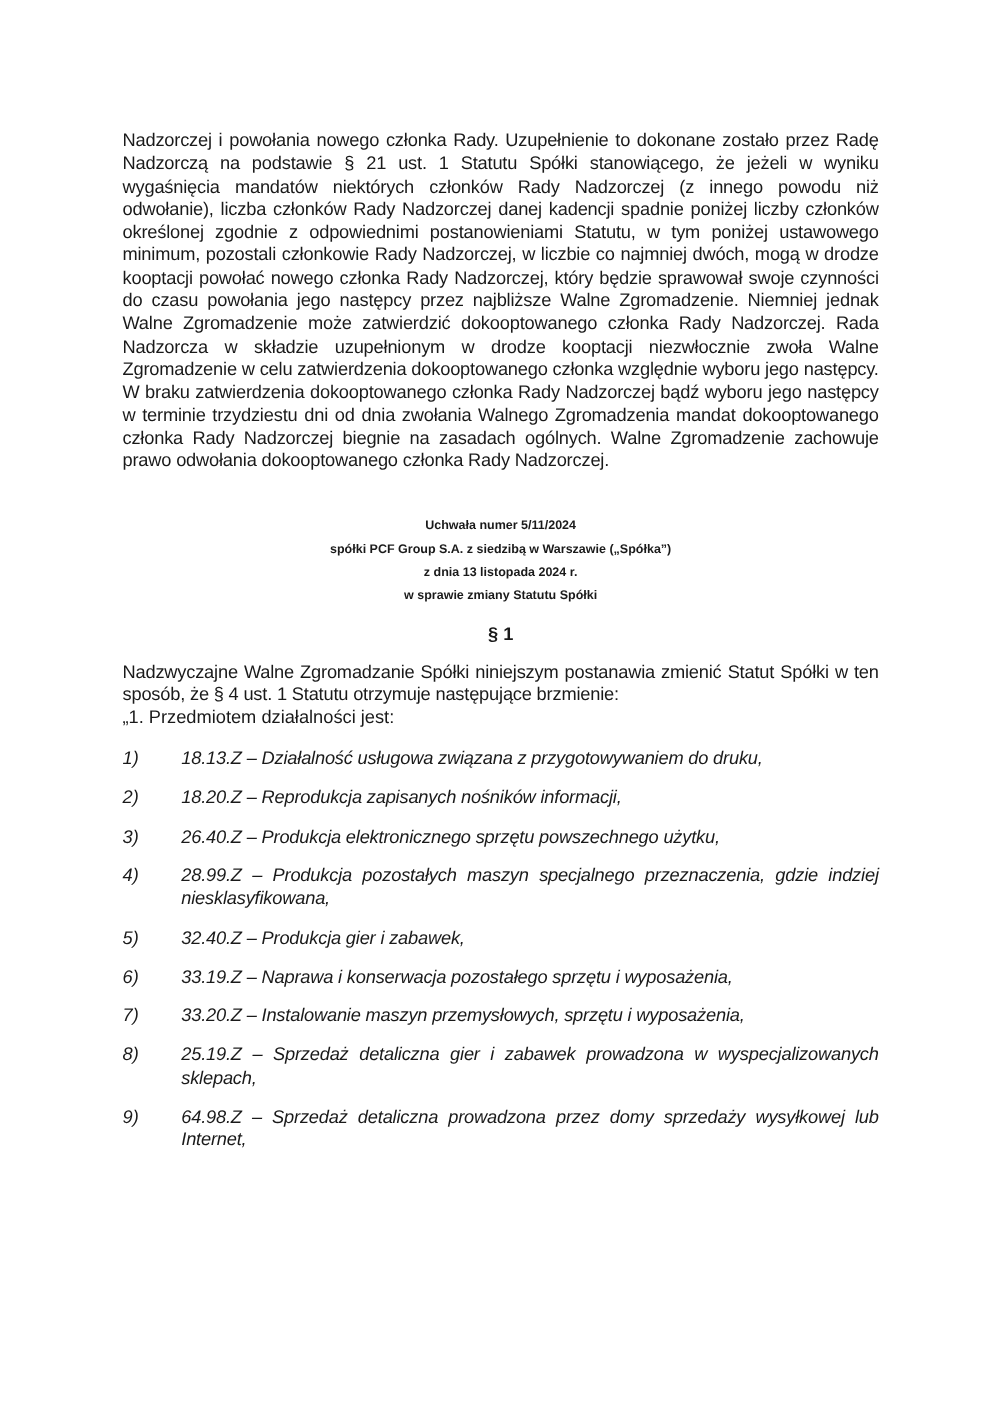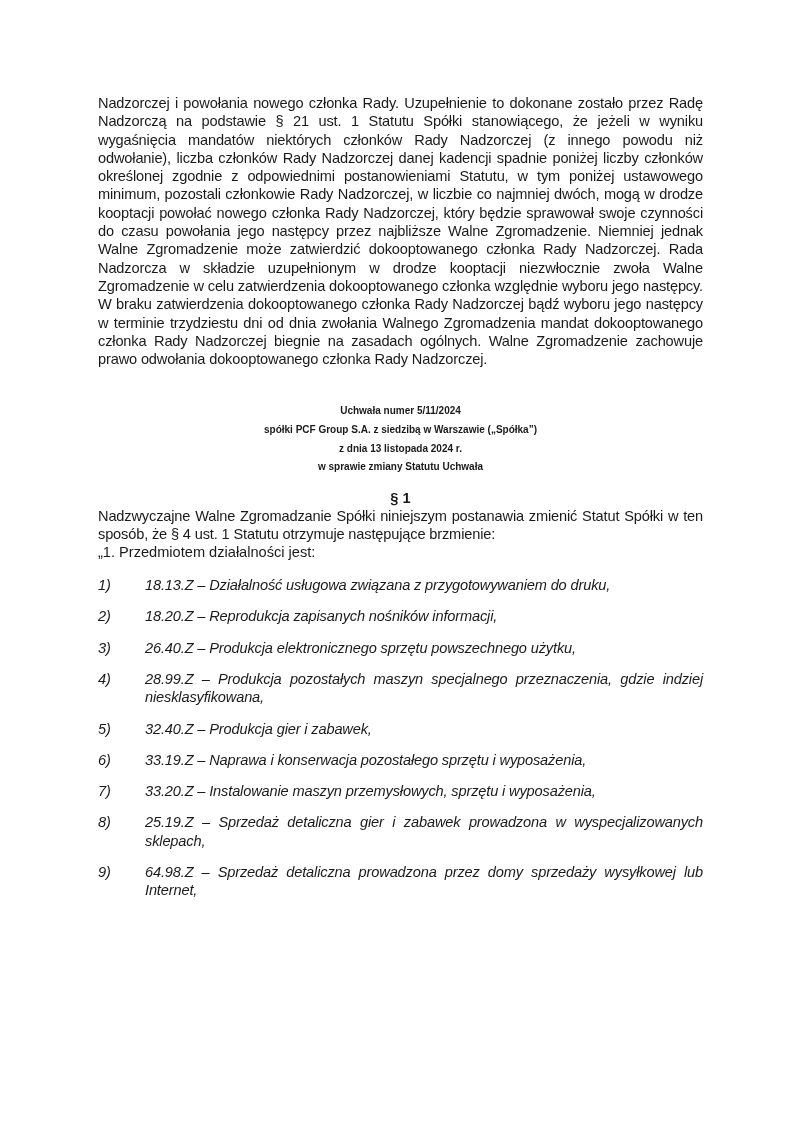--- a/index.html
+++ b/index.html
@@ -1,53 +1,53 @@
 <!DOCTYPE html>
 <html><head>
 <meta charset="utf-8">
 <style>
   html, body { margin: 0; padding: 0; background: #ffffff; }
   body {
     width: 800px; height: 1131px; overflow: hidden; position: relative;
     font-family: "Liberation Sans", sans-serif; color: #1a1a1a;
   }
-  .page { position: absolute; left: 98px; top: 94px; width: 605px; }
+  .page { position: absolute; left: 98px; top: 104px; width: 605px; }
   .para {
     font-size: 14.6px; line-height: 18.3px; text-align: justify; margin: 0;
     letter-spacing: -0.15px;
   }
   .para.last-left { text-align-last: left; }
   .title-block {
     margin-top: 34px; text-align: center; font-weight: bold;
     font-size: 10px; line-height: 18.6px;
   }
   .title-line { display: block; }
   .intro { margin-top: 12px; }
   .section-mark { text-align: center; font-weight: bold; font-size: 14.6px; margin: 12px 0 0 0; line-height: 18px; }
-  .amend { }
+  .amend { margin-top: 12px; }
   .quote-lead { font-size: 14.6px; margin-top: 0; line-height: 18px; }
   ol.pkd { list-style: none; margin: 13px 0 0 0; padding: 0; }
   ol.pkd li {
     display: flex; font-style: italic; font-size: 14.6px; line-height: 18.3px;
     margin-bottom: 13px;
   }
   ol.pkd li .num { width: 47px; flex: 0 0 47px; }
   ol.pkd li .txt { flex: 1; text-align: justify; text-align-last: left; letter-spacing: -0.15px; }
 </style>
 </head>
 <body>
 
 <div class="page">
   <p class="para last-left">Nadzorczej i powołania nowego członka Rady. Uzupełnienie to dokonane zostało przez Radę Nadzorczą na podstawie § 21 ust. 1 Statutu Spółki stanowiącego, że jeżeli w wyniku wygaśnięcia mandatów niektórych członków Rady Nadzorczej (z innego powodu niż odwołanie), liczba członków Rady Nadzorczej danej kadencji spadnie poniżej liczby członków określonej zgodnie z odpowiednimi postanowieniami Statutu, w tym poniżej ustawowego minimum, pozostali członkowie Rady Nadzorczej, w liczbie co najmniej dwóch, mogą w drodze kooptacji powołać nowego członka Rady Nadzorczej, który będzie sprawował swoje czynności do czasu powołania jego następcy przez najbliższe Walne Zgromadzenie. Niemniej jednak Walne Zgromadzenie może zatwierdzić dokooptowanego członka Rady Nadzorczej. Rada Nadzorcza w składzie uzupełnionym w drodze kooptacji niezwłocznie zwoła Walne Zgromadzenie w celu zatwierdzenia dokooptowanego członka względnie wyboru jego następcy. W braku zatwierdzenia dokooptowanego członka Rady Nadzorczej bądź wyboru jego następcy w terminie trzydziestu dni od dnia zwołania Walnego Zgromadzenia mandat dokooptowanego członka Rady Nadzorczej biegnie na zasadach ogólnych. Walne Zgromadzenie zachowuje prawo odwołania dokooptowanego członka Rady Nadzorczej.</p>
 
   <div class="title-block">
     <span class="title-line">Uchwała numer 5/11/2024</span>
     <span class="title-line">spółki PCF Group S.A. z siedzibą w Warszawie („Spółka”)</span>
     <span class="title-line">z dnia 13 listopada 2024 r.</span>
-    <span class="title-line">w sprawie zmiany Statutu Uchwała</span>
+    <span class="title-line">w sprawie zmiany Statutu Spółki</span>
   </div>
 
 
   <p class="section-mark">§ 1</p>
 
   <p class="para amend last-left">Nadzwyczajne Walne Zgromadzanie Spółki niniejszym postanawia zmienić Statut Spółki w ten sposób, że § 4 ust. 1 Statutu otrzymuje następujące brzmienie:</p>
 
   <p class="quote-lead">„1. Przedmiotem działalności jest:</p>
 
   <ol class="pkd">

